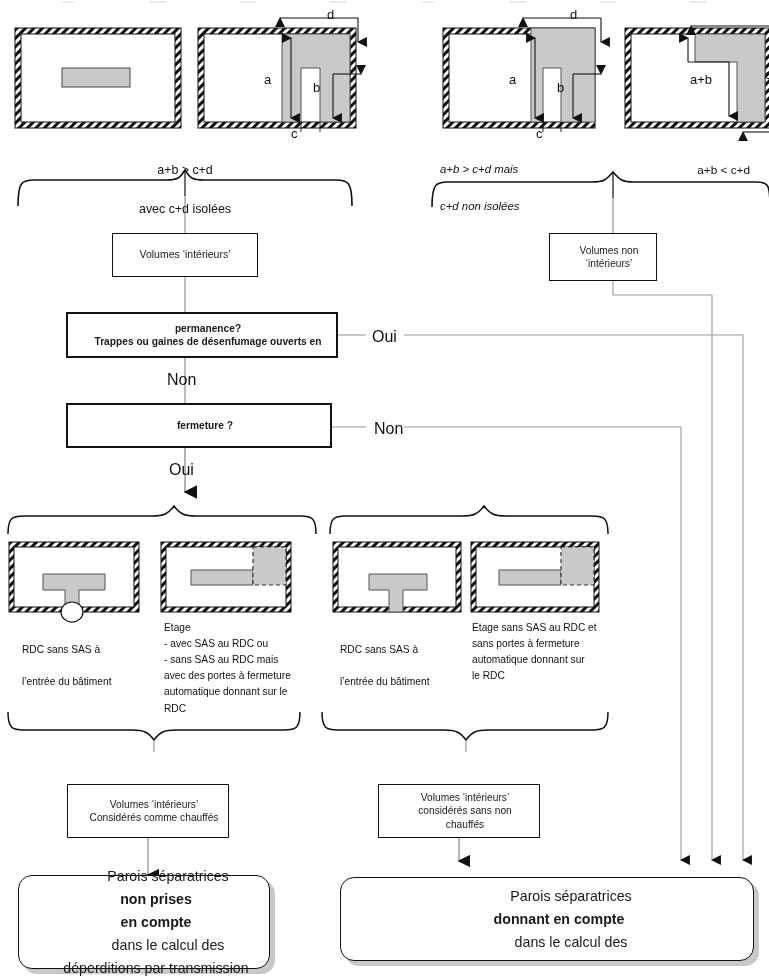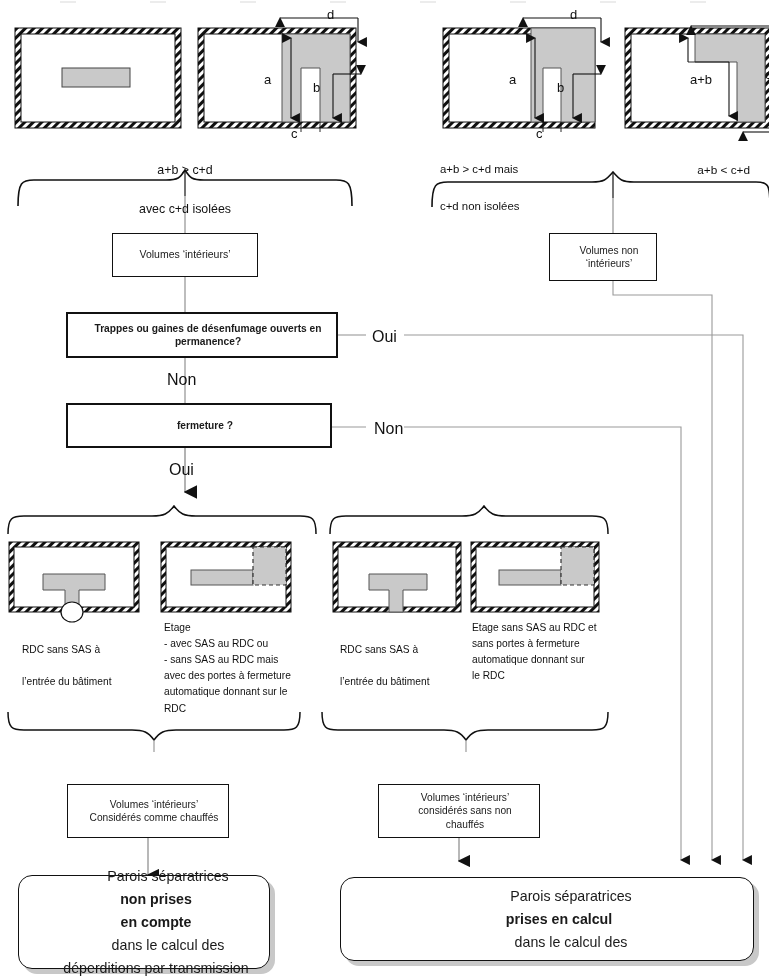--- a/index.html
+++ b/index.html
@@ -249,21 +249,21 @@
   <div class="dimlabel" style="left:570px;top:7px;">d</div>
 
   <div class="dimlabel" style="left:690px;top:72px;">a+b</div>
   <div class="dimlabel" style="left:765px;top:68px;font-size:12px;">c+d</div>
 
   <div class="brace-label" style="left:75px;top:142px;width:220px;">
     <div>a+b &gt; c+d</div>
     <div>avec c+d isolées</div>
   </div>
 
-  <div class="brace-label" style="left:440px;top:142px;width:170px;text-align:left;">
+  <div class="brace-label" style="left:440px;top:142px;width:170px;text-align:left;font-style:italic;">
     <div style="font-size:11.4px;">a+b &gt; c+d  mais</div>
     <div style="font-size:11.4px;">c+d non isolées</div>
   </div>
 
   <div class="brace-label" style="left:630px;top:142px;width:120px;text-align:right;">
     <div style="font-size:11.8px;">a+b &lt; c+d</div>
   </div>
 
   <div class="htmlbox procbox fs105" style="left:112px;top:233px;width:146px;height:44px;">
     <span>Volumes ‘intérieurs’</span>
@@ -271,22 +271,22 @@
 
   <div class="htmlbox procbox fs10" style="left:549px;top:233px;width:108px;height:48px;">
     <span>
       <span style="display:block">Volumes non</span>
       <span style="display:block">‘intérieurs’</span>
     </span>
   </div>
 
   <div class="htmlbox procbox thick fs10 bold" style="left:66px;top:312px;width:272px;height:46px;">
     <span>
+      <span style="display:block">permanence?</span>
       <span style="display:block">Trappes ou gaines de désenfumage  ouverts en</span>
-      <span style="display:block">permanence?</span>
     </span>
   </div>
 
   <div class="htmlbox procbox thick fs10 bold" style="left:66px;top:403px;width:266px;height:45px;">
     <span>
       <span style="display:block">fermeture ?</span>
     </span>
   </div>
 
   <div class="edge-label" style="left:372px;top:328px;">Oui</div>
@@ -334,17 +334,17 @@
   <div class="resultbox" style="left:18px;top:875px;width:250px;height:92px;font-size:14.2px;">
     <span>
       <span style="display:block"><span>Parois séparatrices </span><b>non prises</b></span>
       <span style="display:block"><b>en compte</b><span> dans le calcul des</span></span>
       <span style="display:block">déperditions par transmission</span>
     </span>
   </div>
 
   <div class="resultbox" style="left:340px;top:877px;width:412px;height:82px;font-size:14.2px;">
     <span>
-      <span style="display:block"><span>Parois séparatrices </span><b>prises en calcul</b><span> dans le calcul des</span></span>
+      <span style="display:block"><span>Parois séparatrices </span><b>donnant en compte</b><span> dans le calcul des</span></span>
     </span>
   </div>
 
 </div>
 
 </body></html>

